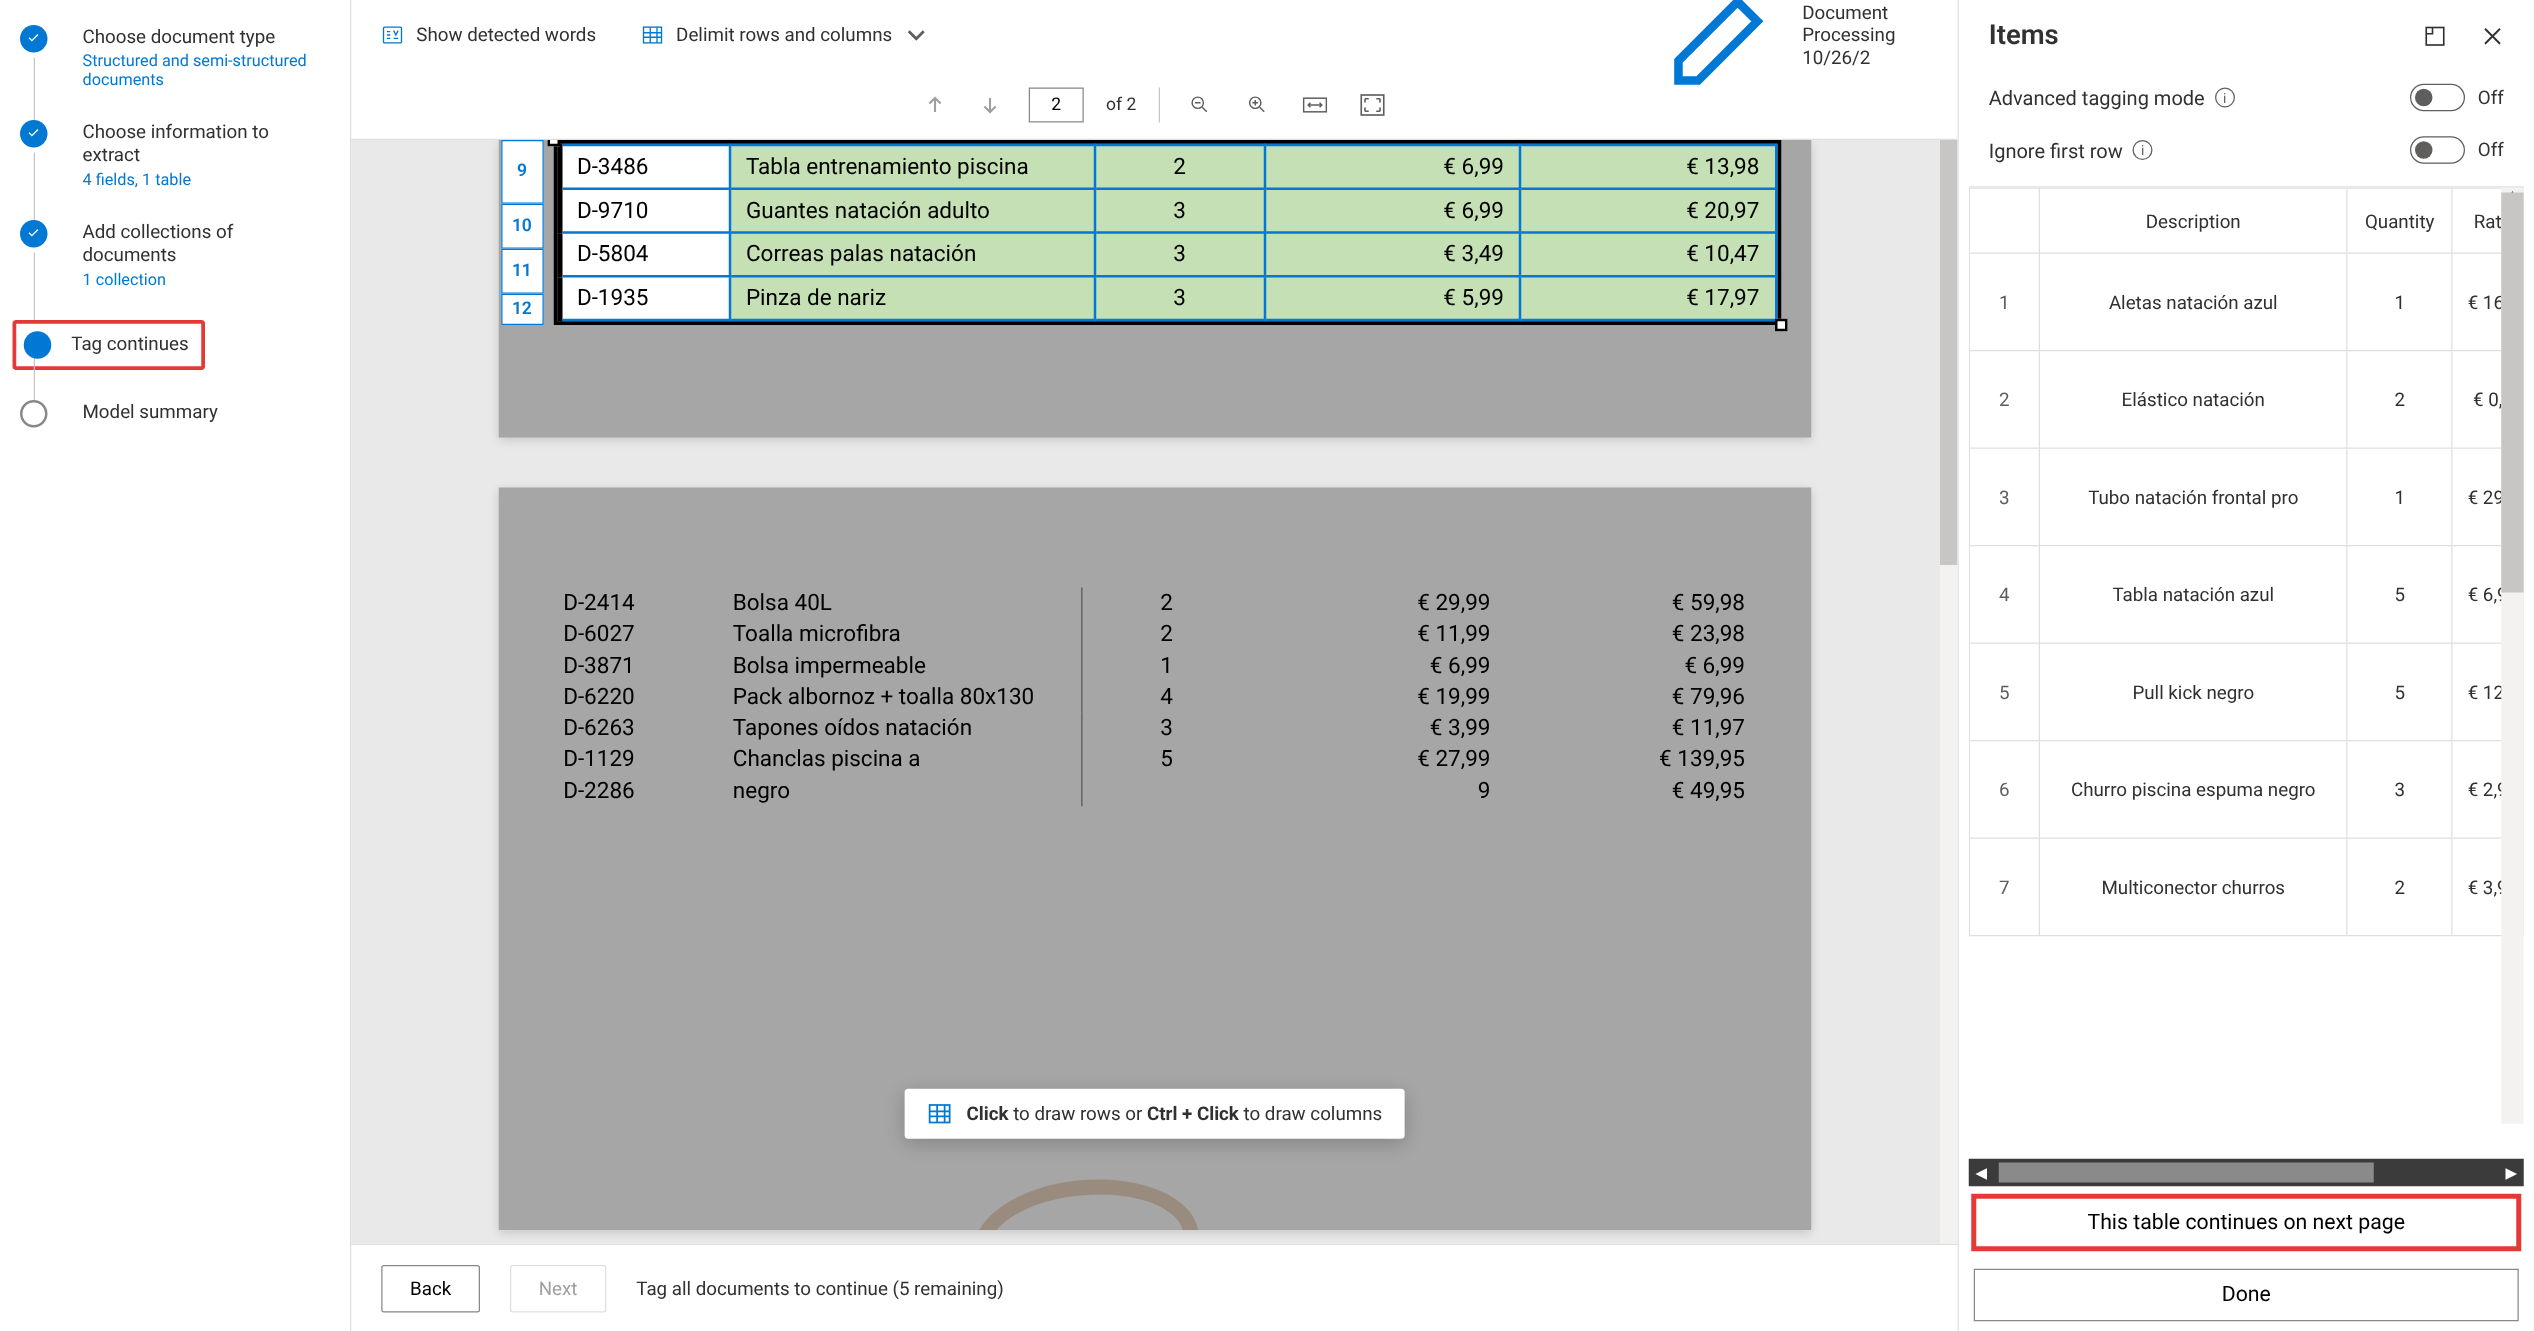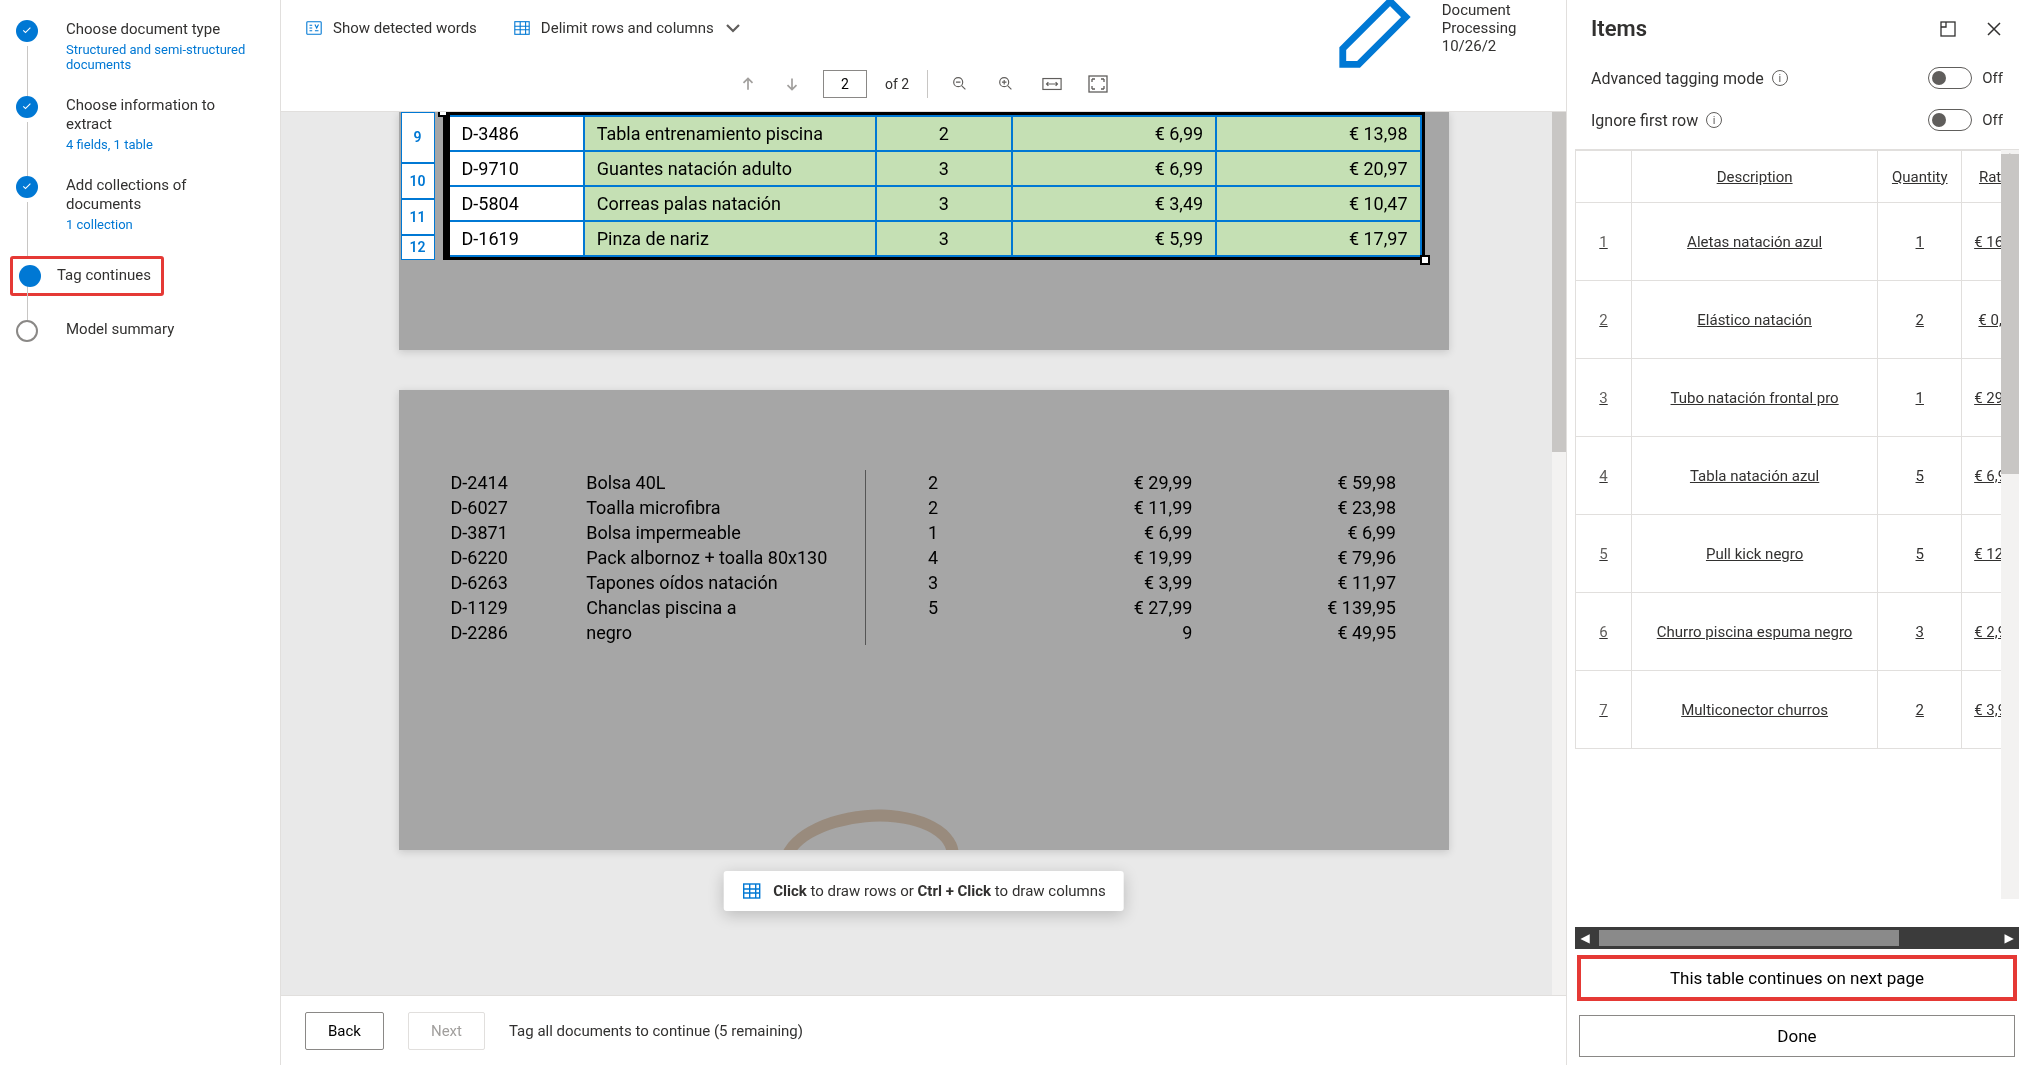--- a/index.html
+++ b/index.html
@@ -59,21 +59,21 @@
   table.doc{border-collapse:collapse;width:100%;table-layout:fixed;}
   table.doc td{border:2px solid var(--table-blue);background:var(--table-green);padding:6px 12px;font-size:18px;vertical-align:top;color:#000;}
   table.doc td.code{background:#fff;border-left:4px solid #000;border-top:2px solid var(--table-blue);}
   table.doc tr:first-child td{border-top:2px solid var(--table-blue);}
   table.doc td.qty,table.doc td.rate,table.doc td.amt{text-align:right;}
   table.doc td.qty{text-align:center;}
   .sel-border{border:3px solid #000;padding:0;}
   .handle{position:absolute;width:10px;height:10px;background:#fff;border:2px solid #000;}
   .handle.tl{top:-5px;left:-5px;}
   .handle.br{bottom:-5px;right:-5px;}
-  .page2{padding:80px 40px 20px 40px;height:460px;overflow:hidden;}
+  .page2{padding:80px 40px 20px 40px;height:594px;overflow:hidden;}
   table.doc2{border-collapse:collapse;width:100%;table-layout:fixed;color:#000;font-size:18px;}
   table.doc2 td{padding:2px 12px;vertical-align:top;}
   table.doc2 td.col2{border-right:1px solid #555;}
   table.doc2 td.qty{text-align:center;}
   table.doc2 td.num{text-align:right;}
   .hint{position:absolute;left:50%;transform:translateX(-50%);bottom:84px;background:#fff;border-radius:3px;box-shadow:0 4px 16px rgba(0,0,0,.2);padding:10px 18px;display:flex;align-items:center;gap:12px;font-size:15px;white-space:nowrap;}
   .hint svg{width:20px;height:20px;color:#0078d4;}
   .footer{display:flex;align-items:center;height:70px;padding:0 24px;gap:24px;border-top:1px solid var(--border);flex:0 0 70px;}
   .btn{height:38px;padding:0 22px;border:1px solid #8a8886;background:#fff;border-radius:2px;font-size:15px;cursor:pointer;}
   .btn.disabled{color:#a19f9d;border-color:#e1dfdd;cursor:default;}
@@ -84,21 +84,21 @@
   .panel-title{font-size:22px;font-weight:600;}
   .panel-head-icons{display:flex;gap:28px;align-items:center;}
   .panel-head-icons svg{width:18px;height:18px;cursor:pointer;}
   .opt-row{display:flex;align-items:center;justify-content:space-between;padding:10px 24px;}
   .opt-label{font-size:16px;display:flex;align-items:center;gap:8px;}
   .opt-label .info{width:16px;height:16px;border:1px solid #605e5c;border-radius:50%;display:inline-flex;align-items:center;justify-content:center;font-size:11px;color:#605e5c;}
   .toggle-wrap{display:flex;align-items:center;gap:10px;}
   .toggle{width:44px;height:22px;border-radius:11px;background:#fff;border:1px solid #605e5c;position:relative;cursor:pointer;}
   .toggle::after{content:"";position:absolute;width:14px;height:14px;border-radius:50%;background:#605e5c;top:3px;left:3px;}
   .toggle-state{font-size:15px;}
-  .grid-wrap{flex:1;margin:8px 8px 0 8px;position:relative;overflow:hidden;border-top:1px solid var(--border);text-decoration:underline;}
+  .grid-wrap{flex:1;margin:8px 8px 0 8px;position:relative;overflow:hidden;border-top:1px solid var(--border);}
   table.grid{border-collapse:collapse;width:100%;}
   table.grid th,table.grid td{border:1px solid var(--border);padding:10px 8px;text-align:center;font-size:15px;}
   table.grid th{font-weight:400;background:#fff;height:52px;}
   table.grid td.idx{width:56px;color:var(--muted);}
   table.grid td{height:78px;}
   .grid-scroll-v{position:absolute;right:0;top:0;width:18px;bottom:28px;background:#f3f2f1;}
   .grid-scroll-v .thumb{background:#c8c6c4;width:100%;height:320px;position:absolute;top:4px;}
   .grid-scroll-v .arrow{position:absolute;left:0;width:18px;height:14px;display:flex;align-items:center;justify-content:center;font-size:10px;color:#605e5c;}
   .grid-scroll-h{height:22px;margin:0 8px;background:#3b3b3b;position:relative;}
   .grid-scroll-h .arrow{position:absolute;top:0;width:20px;height:22px;color:#fff;display:flex;align-items:center;justify-content:center;font-size:12px;}
@@ -260,21 +260,21 @@
      <td class="amt">€ 20,97</td>
    </tr>
                   <tr>
      <td class="code">D-5804</td>
      <td>Correas palas natación</td>
      <td class="qty">3</td>
      <td class="rate">€ 3,49</td>
      <td class="amt">€ 10,47</td>
    </tr>
                   <tr>
-     <td class="code">D-1619</td>
+     <td class="code">D-1935</td>
      <td>Pinza de nariz</td>
      <td class="qty">3</td>
      <td class="rate">€ 5,99</td>
      <td class="amt">€ 17,97</td>
    </tr>
                 </tbody>
               </table>
           </div>
           <div class="row-markers" id="row-markers">
               <div class="row-marker h9">9</div>

